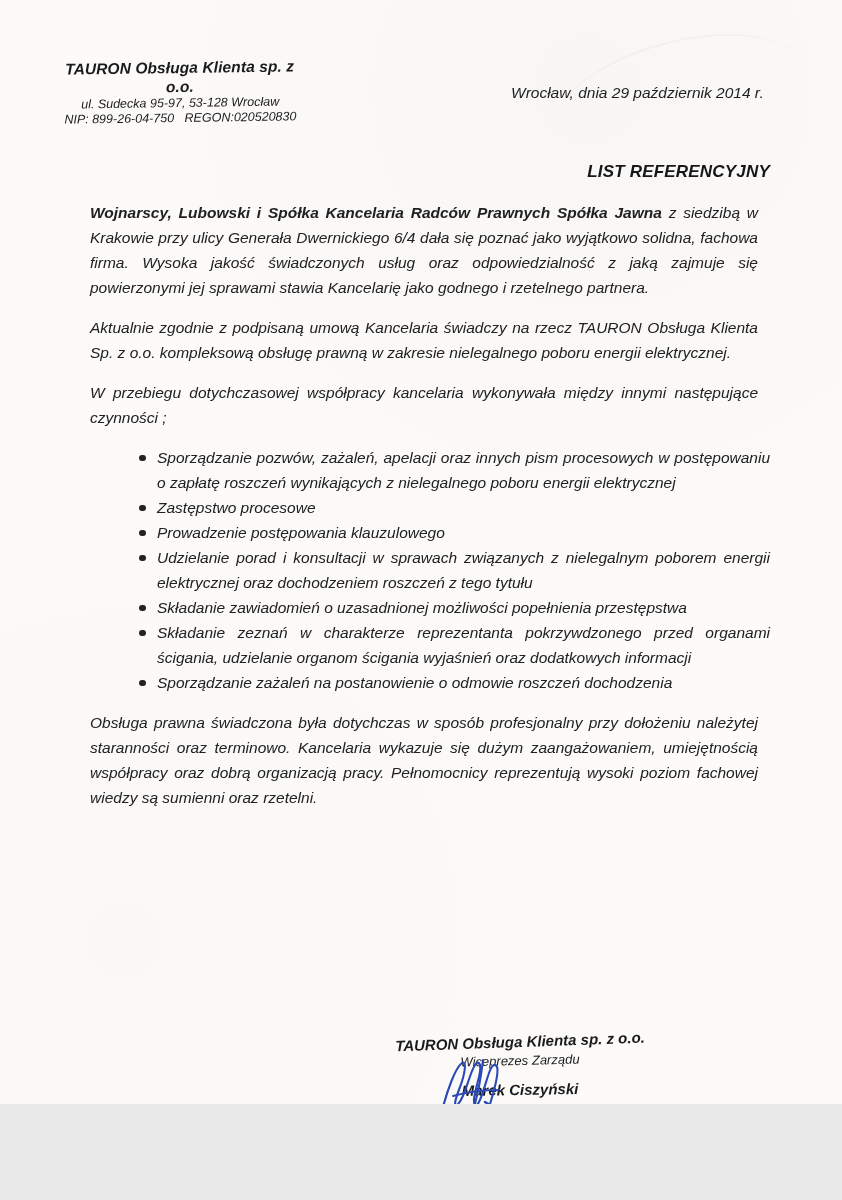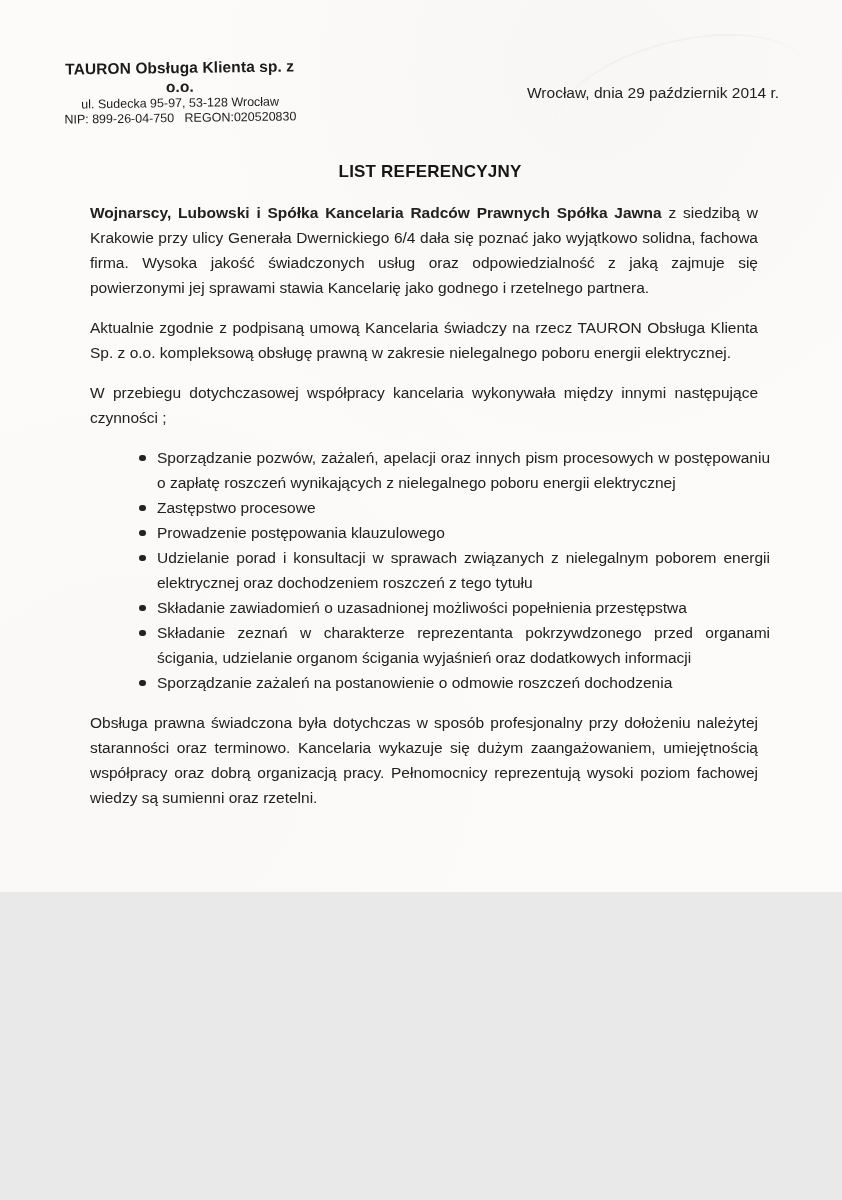--- a/index.html
+++ b/index.html
@@ -3,54 +3,55 @@
 <meta charset="utf-8">
 <style>
   html,body{margin:0;padding:0;}
   body{
     width:842px;height:1200px;
     background:#e9e9e9;
     font-family:"Liberation Sans", sans-serif;
   }
   .page{
     position:relative;
-    width:842px;height:892px;
+    width:842px;height:1104px;
     overflow:hidden;
     background:
       radial-gradient(circle at 70% 8%, rgba(120,110,105,0.03), transparent 45%),
       radial-gradient(circle at 15% 85%, rgba(120,110,105,0.02), transparent 50%),
       #fcfbfa;
     color:#212121;
+    font-style:italic;
   }
   
   .crease{
     position:absolute;right:30px;top:40px;width:260px;height:120px;
     border-top:2px solid rgba(90,80,75,0.04);
     border-radius:50%;
     transform:rotate(-14deg);
   }
   
   .stamp{
     position:absolute;left:50px;top:58px;width:260px;
     text-align:center;
     transform:rotate(-0.8deg);
     color:#1b1b1b;
   }
   .stamp-name{font-size:15.5px;font-weight:700;line-height:19px;letter-spacing:0.1px;}
   .stamp-addr{font-size:12.5px;line-height:15px;}
   .stamp-ids{font-size:12.5px;line-height:15px;white-space:pre;}
   
   .dateline{
-    position:absolute;left:527px;top:84px;
+    position:absolute;left:511px;top:84px;
     font-size:15.5px;color:#1f1f1f;
   }
   
   .title{
     position:absolute;left:90px;top:162px;width:680px;
-    text-align:center;font-weight:700;font-size:17px;
+    text-align:right;font-weight:700;font-size:17px;
     letter-spacing:0.2px;color:#161616;
   }
   
   .bodytext{
     position:absolute;left:90px;top:200px;width:680px;
     font-size:15.5px;line-height:25px;
     text-align:justify;color:#212121;
   }
   .bodytext p{margin:0 12px 15px 0;}
   .bodytext p.closing{margin-bottom:0;}

